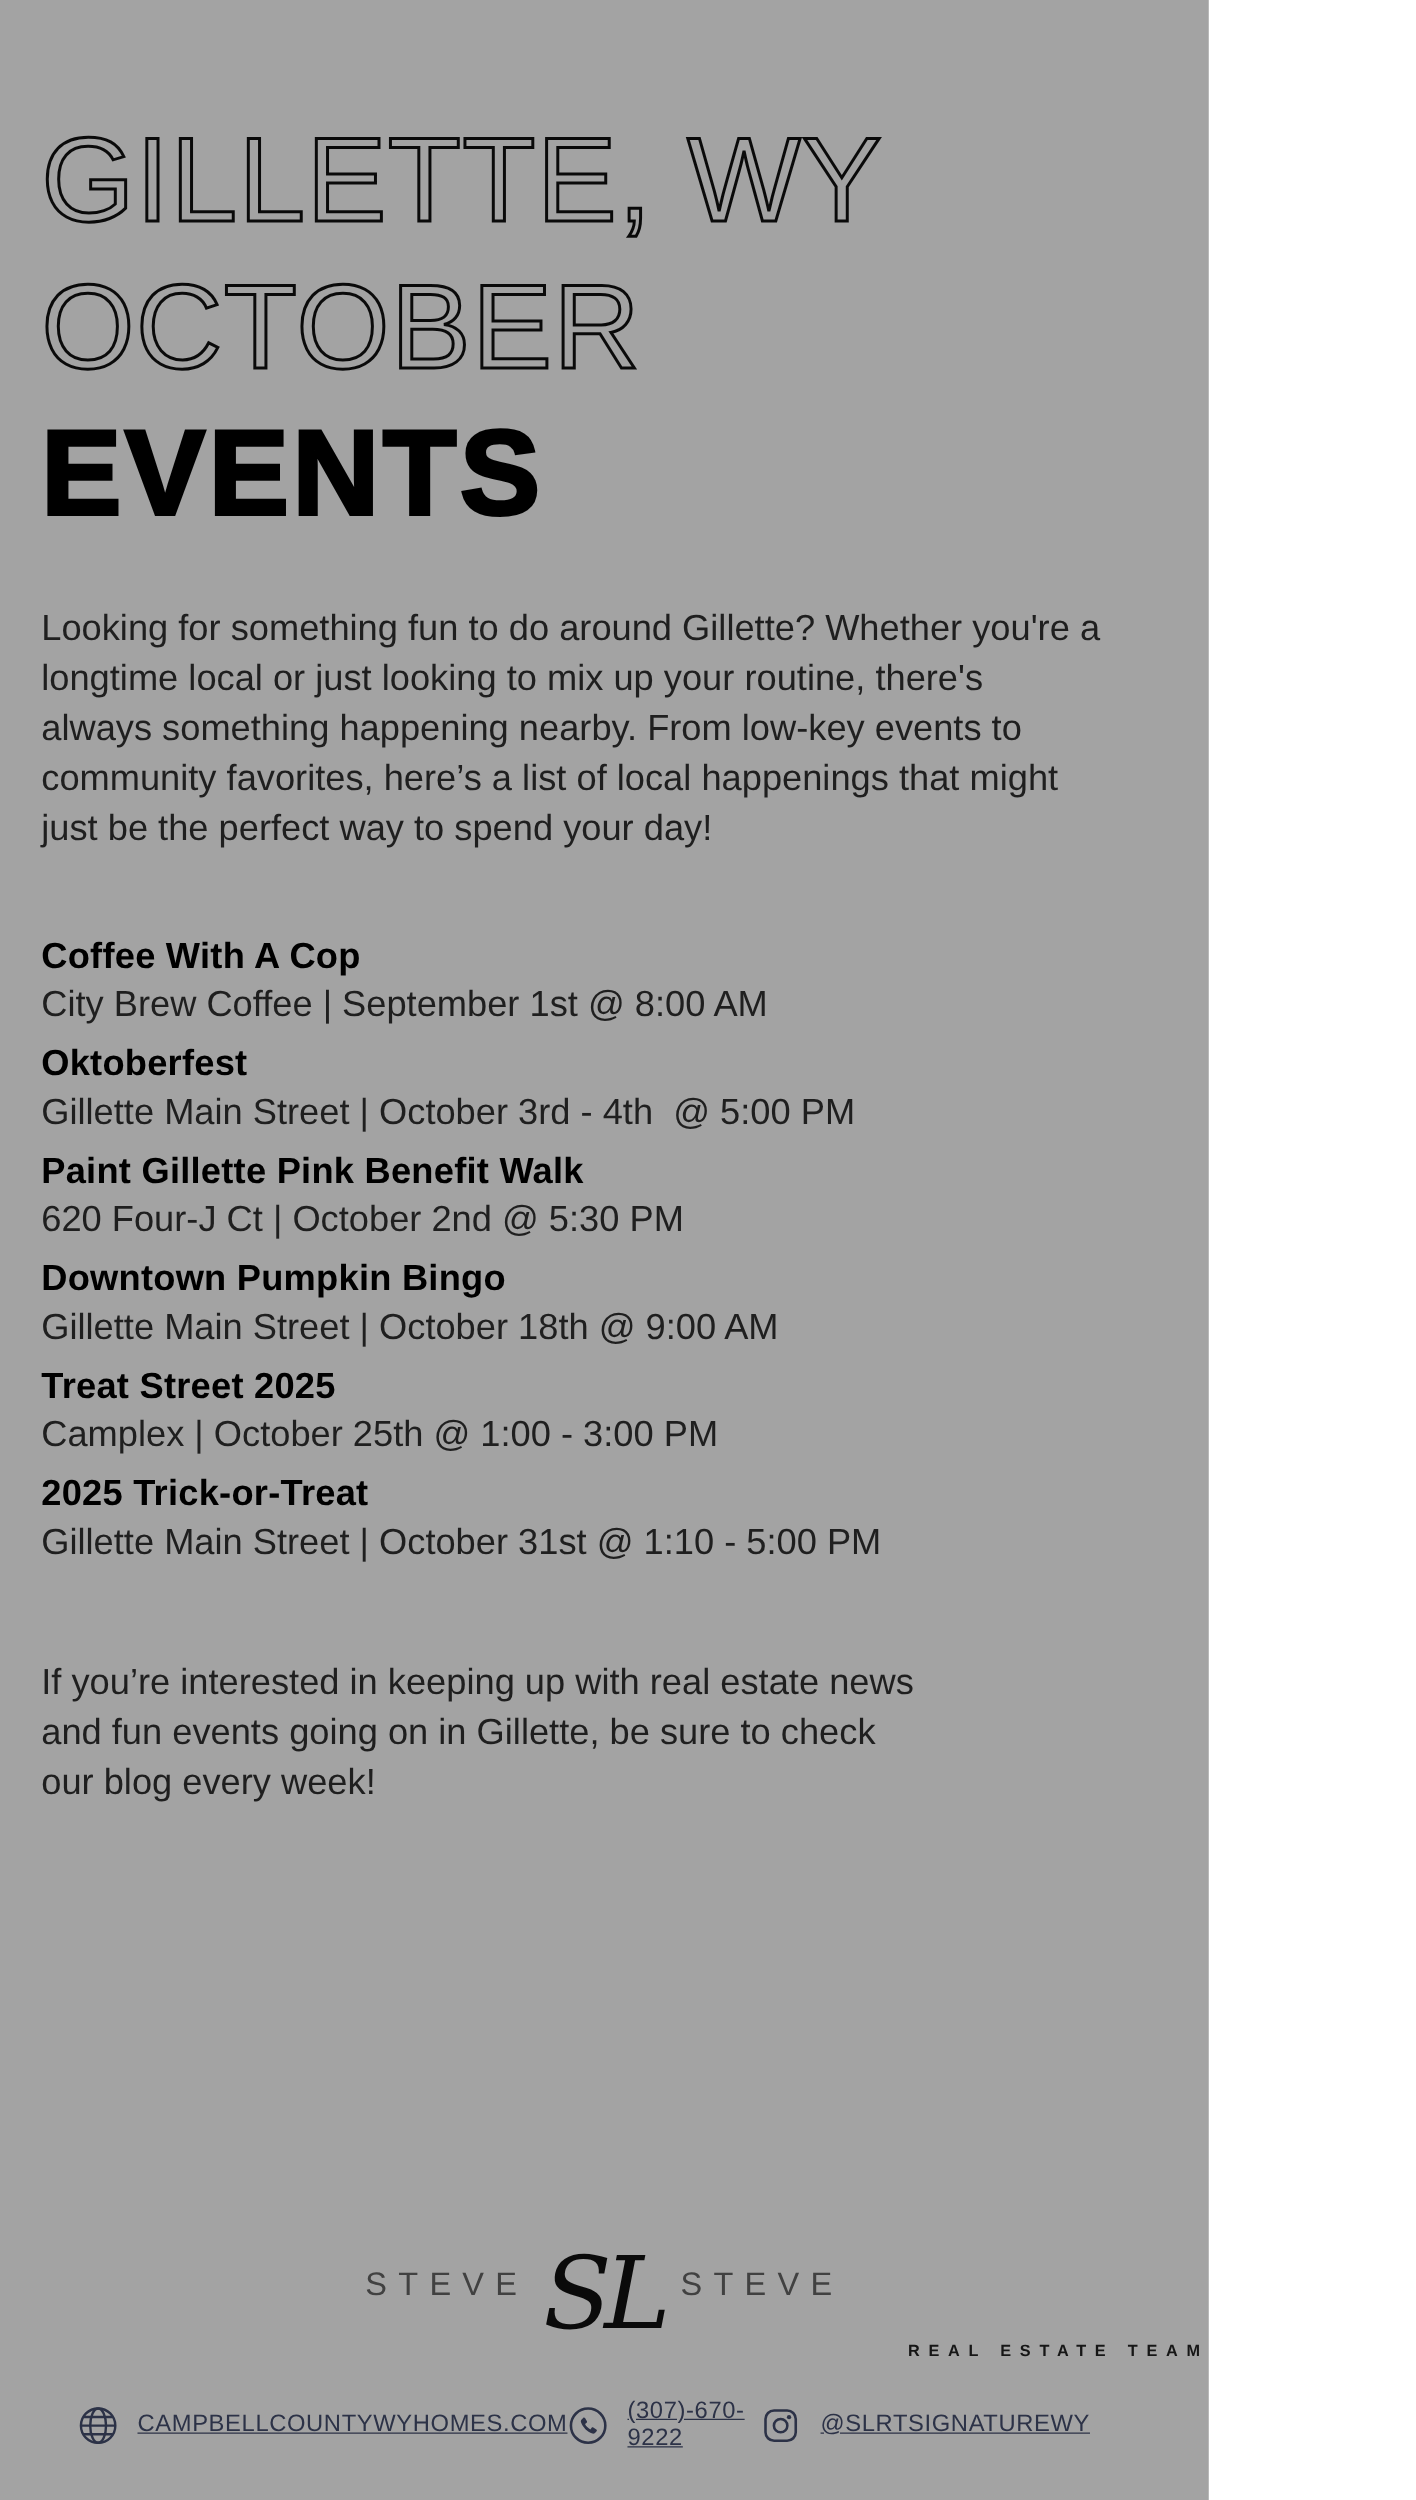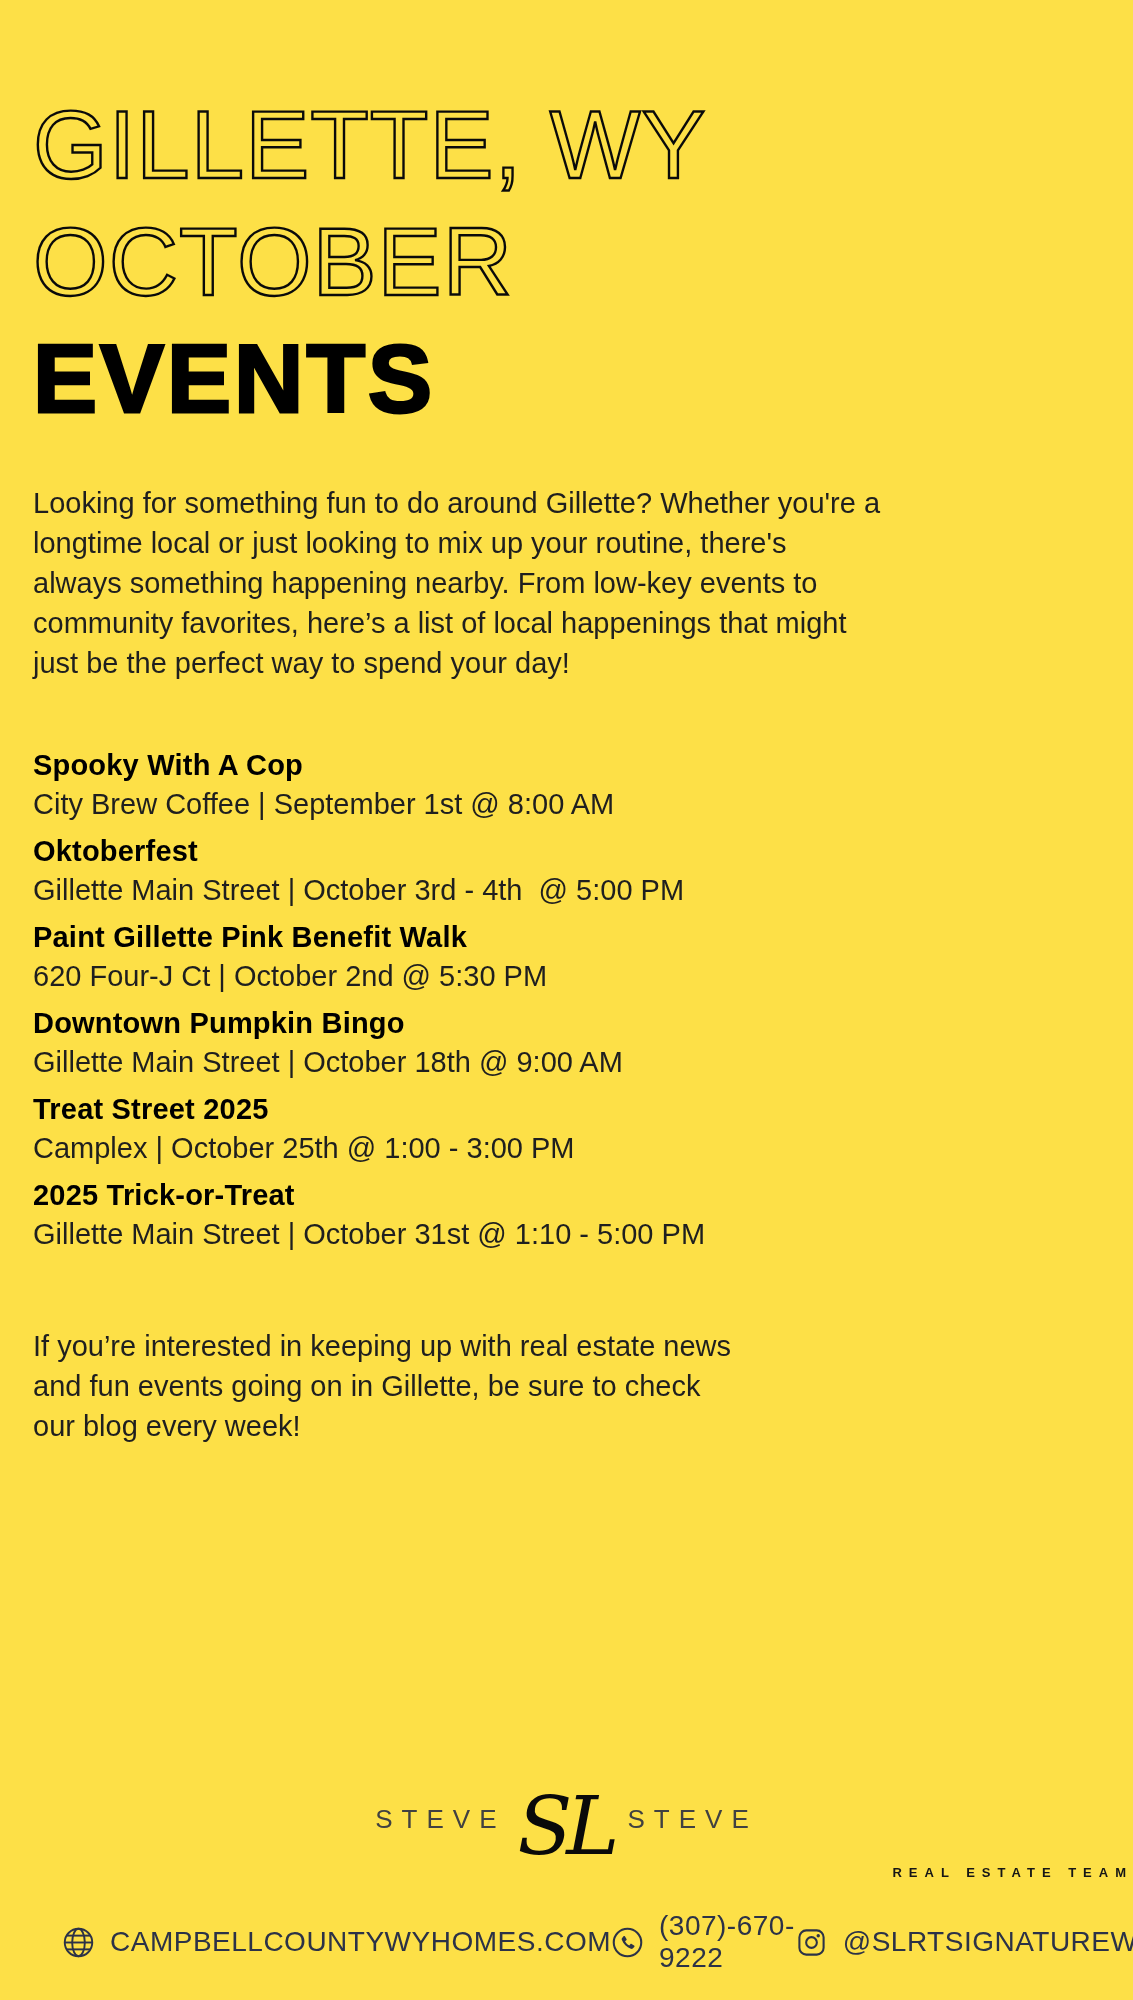--- a/index.html
+++ b/index.html
@@ -1,19 +1,19 @@
 <!DOCTYPE html>
 <html><head>
 <meta charset="utf-8">
 <style>
   html,body{margin:0;padding:0;background:#ffffff;}
   .page{
     position:relative;
-    width:1133px;height:2000px;
-    background:#fde047;
+    width:967px;height:2000px;
+    background:#a3a3a3;
     font-family:"Liberation Sans", sans-serif;
     color:#1c1c1c;
     overflow:hidden;
     box-sizing:border-box;
   }
   
   .title{
     margin:86px 40px 0 33px;
     font-size:96px;
     line-height:117px;
@@ -93,24 +93,25 @@
   }
   .brand-tagline{
     font-size:13px;
     letter-spacing:7px;
     font-weight:700;
     color:#161616;
     margin-top:14px;
   }
   .contacts{
     display:flex;align-items:center;justify-content:space-between;
-    margin:30px 95px 0 62px;
+    margin:30px 95px 12px 62px;
     color:#2c3247;
-    font-size:28px;
+    font-size:19px;
     letter-spacing:0.5px;
+    text-decoration:underline;
   }
   .contact{display:flex;align-items:center;gap:15px;cursor:pointer;}
   .contact svg{display:block;}
 </style>
 </head>
 <body>
 
 <div class="page">
 
   <h1 class="title">
@@ -120,21 +121,21 @@
   </h1>
 
   <p class="intro">Looking for something fun to do around Gillette? Whether you're a
 longtime local or just looking to mix up your routine, there's
 always something happening nearby. From low-key events to
 community favorites, here’s a list of local happenings that might
 just be the perfect way to spend your day!</p>
 
   <div class="events">
     <div class="event">
-      <div class="event-name">Spooky With A Cop</div>
+      <div class="event-name">Coffee With A Cop</div>
       <div class="event-details">City Brew Coffee | September 1st @ 8:00 AM</div>
     </div>
     <div class="event">
       <div class="event-name">Oktoberfest</div>
       <div class="event-details">Gillette Main Street | October 3rd - 4th  @ 5:00 PM</div>
     </div>
     <div class="event">
       <div class="event-name">Paint Gillette Pink Benefit Walk</div>
       <div class="event-details">620 Four-J Ct | October 2nd @ 5:30 PM</div>
     </div>

